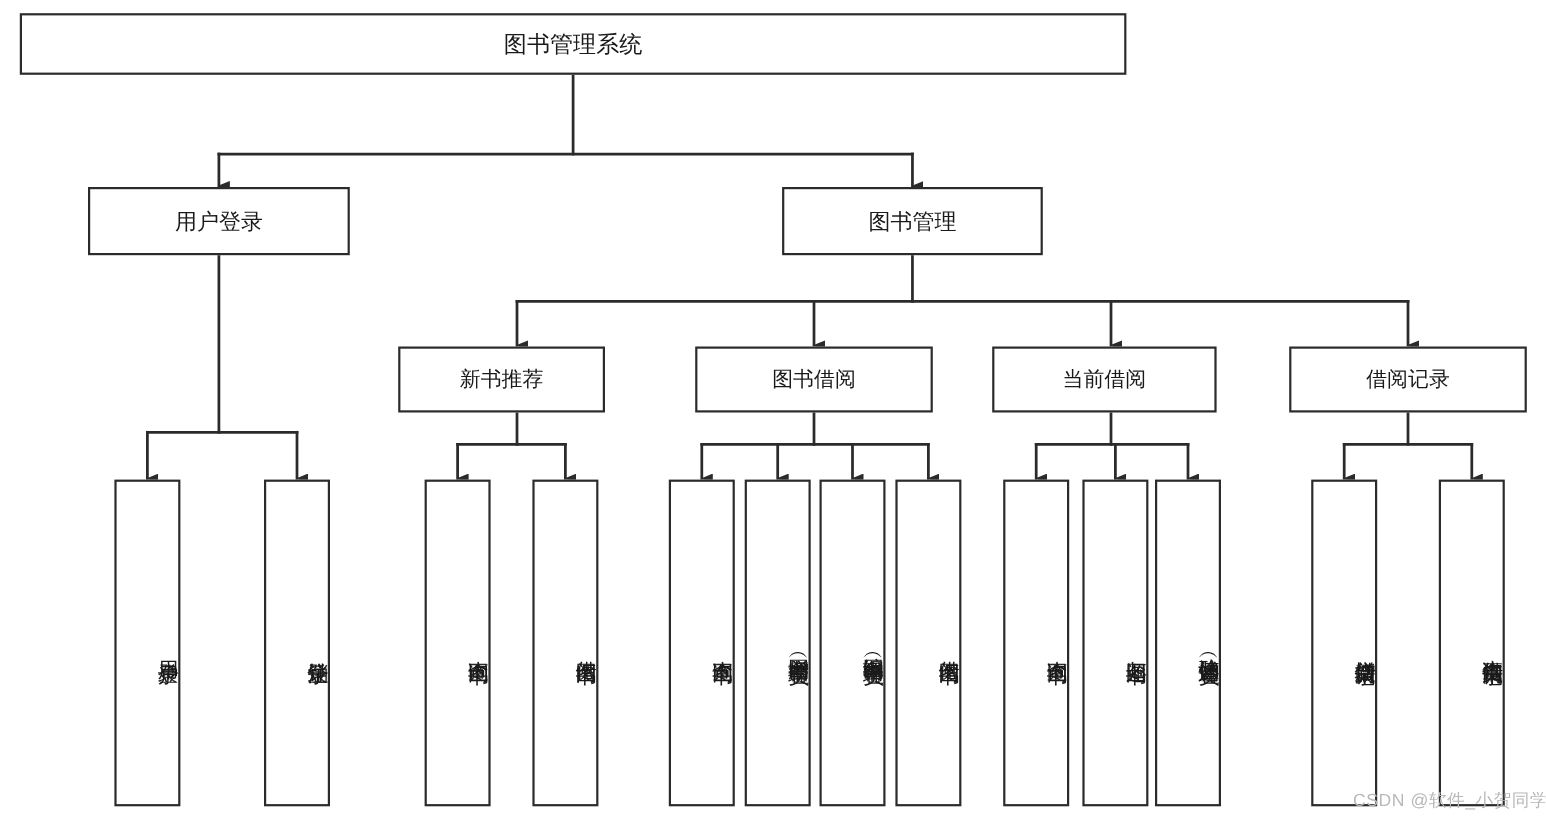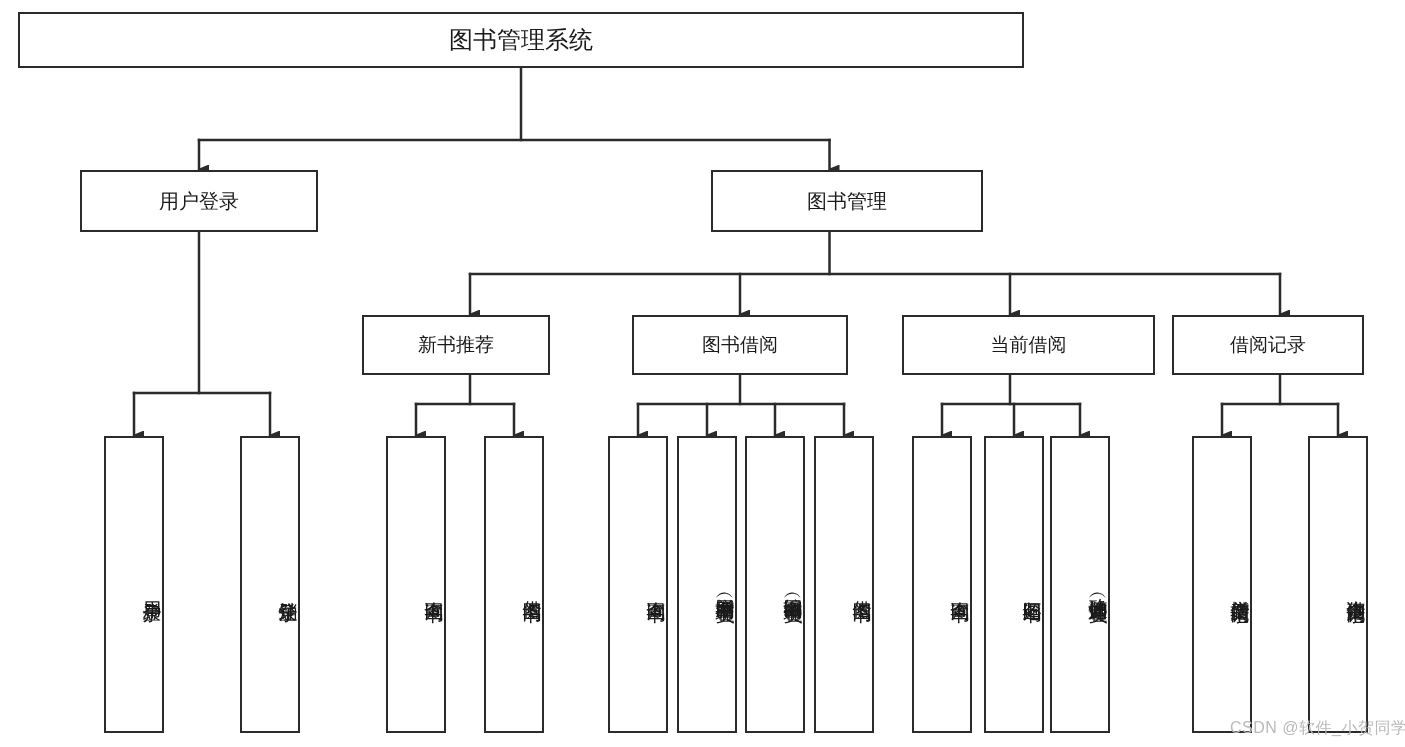--- a/index.html
+++ b/index.html
@@ -31,21 +31,21 @@
     box-sizing: border-box;
     background: #ffffff;
     border: 2px solid #2b2b2b;
     display: flex;
     align-items: center;
     justify-content: center;
     text-align: center;
     color: #1a1a1a;
   }
   .node.root-node {
-    font-size: 24px;
+    font-size: 21px;
   }
   .node.branch-node {
     font-size: 20px;
   }
   .node.group-node {
     font-size: 19px;
   }
   .node.leaf-node {
     font-size: 19px;
     writing-mode: vertical-rl;
@@ -117,34 +117,34 @@
       </g>
   </svg>
 
   <div class="node root-node" id="node-root" style="left: 18px; top: 12px; width: 1006px; height: 56px;">
     <span class="node-label">图书管理系统</span>
   </div>
 
   <div class="node branch-node" id="node-branch-user-login" style="left: 80px; top: 170px; width: 238px; height: 62px;">
     <span class="node-label">用户登录</span>
   </div>
-  <div class="node branch-node" id="node-branch-book-manage" style="left: 711px; top: 170px; width: 272px; height: 62px;">
+  <div class="node branch-node" id="node-branch-book-manage" style="left: 711px; top: 170px; width: 237px; height: 62px;">
     <span class="node-label">图书管理</span>
   </div>
 
   <div class="node group-node" id="node-group-new-book" style="left: 362px; top: 315px; width: 188px; height: 60px;">
     <span class="node-label">新书推荐</span>
   </div>
   <div class="node group-node" id="node-group-borrow" style="left: 632px; top: 315px; width: 216px; height: 60px; align-items: center;">
     <span class="node-label">图书借阅</span>
   </div>
-  <div class="node group-node" id="node-group-current" style="left: 902px; top: 315px; width: 253px; height: 60px;">
+  <div class="node group-node" id="node-group-current" style="left: 902px; top: 315px; width: 204px; height: 60px;">
     <span class="node-label">当前借阅</span>
   </div>
-  <div class="node group-node" id="node-group-record" style="left: 1172px; top: 315px; width: 192px; height: 60px;">
+  <div class="node group-node" id="node-group-record" style="left: 1172px; top: 315px; width: 216px; height: 60px;">
     <span class="node-label">借阅记录</span>
   </div>
 
   <div class="node leaf-node" id="node-leaf-user-login" style="left: 104px; top: 436px; width: 60px; height: 297px;">
     <span class="node-label">用户登录</span>
   </div>
   <div class="node leaf-node" id="node-leaf-user-logout" style="left: 240px; top: 436px; width: 60px; height: 297px;">
     <span class="node-label">注销登录</span>
   </div>
   <div class="node leaf-node" id="node-leaf-query-book-1" style="left: 386px; top: 436px; width: 60px; height: 297px;">

